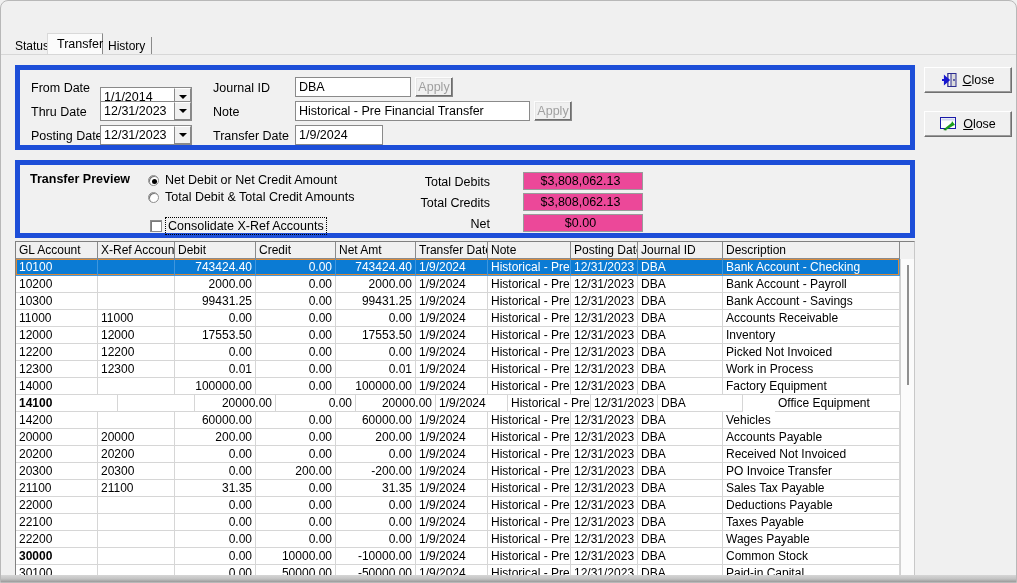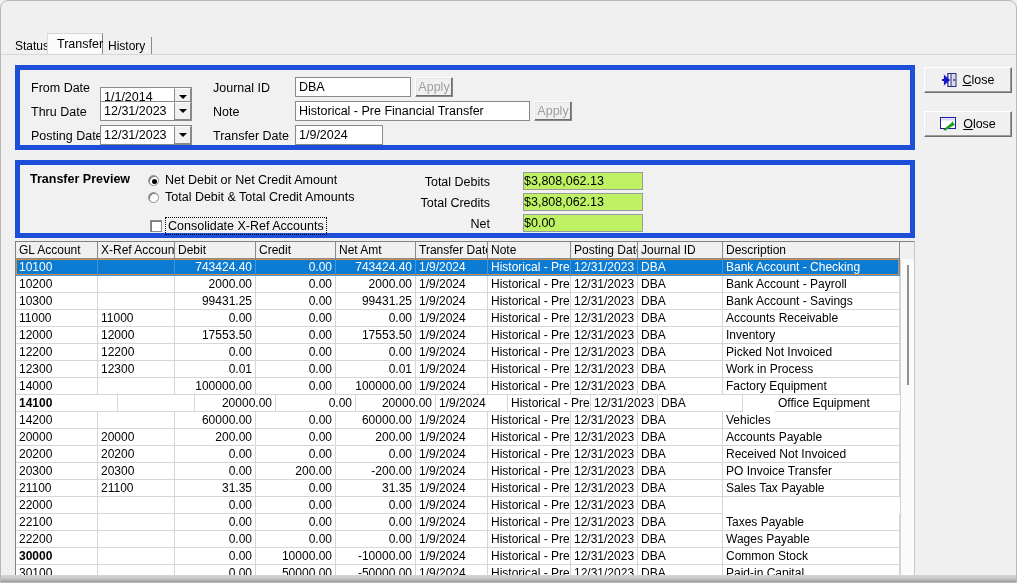--- a/index.html
+++ b/index.html
@@ -197,24 +197,24 @@
     border: 1px solid #8d8d8d;
     box-shadow: inset 1px 1px 0 #7a7a7a;
     flex: none;
   }
   .chk-focus { outline: 1px dotted #000; outline-offset: 1px; padding: 0 1px; }
 
   
   .tot-label { position: absolute; font-size: 12.5px; color: #000; text-align: right; white-space: nowrap; }
   .tot-field {
     position: absolute;
-    background: #bef264;
+    background: #ec4899;
     border: 1px solid #9a9a9a;
     font-size: 12.5px; color: #000;
-    text-align: left;
+    text-align: center;
     padding: 1px 5px 1px 0;
     line-height: 15px;
     overflow: hidden; white-space: nowrap;
   }
 
   
   #grid-wrap {
     position: absolute; left: 14px; top: 186px;
     width: 900px; height: 344px;
     background: #fff;
@@ -559,20 +559,21 @@
           <div class="grow">
             <div class="gcell first" style="width: 82px;">22000</div>
             <div class="gcell mid" style="width: 77px;"></div>
             <div class="gcell num mid" style="width: 81px;">0.00</div>
             <div class="gcell num mid" style="width: 80px;">0.00</div>
             <div class="gcell num mid" style="width: 80px;">0.00</div>
             <div class="gcell mid" style="width: 72px;">1/9/2024</div>
             <div class="gcell mid" style="width: 83px;">Historical - Pre Fi</div>
             <div class="gcell mid" style="width: 67px;">12/31/2023</div>
             <div class="gcell mid" style="width: 85px;">DBA</div>
+            <div class="gcell last" style="width: 177px;">Deductions Payable</div>
           </div>
           <div class="grow">
             <div class="gcell first" style="width: 82px;">22100</div>
             <div class="gcell mid" style="width: 77px;"></div>
             <div class="gcell num mid" style="width: 81px;">0.00</div>
             <div class="gcell num mid" style="width: 80px;">0.00</div>
             <div class="gcell num mid" style="width: 80px;">0.00</div>
             <div class="gcell mid" style="width: 72px;">1/9/2024</div>
             <div class="gcell mid" style="width: 83px;">Historical - Pre Fi</div>
             <div class="gcell mid" style="width: 67px;">12/31/2023</div>

